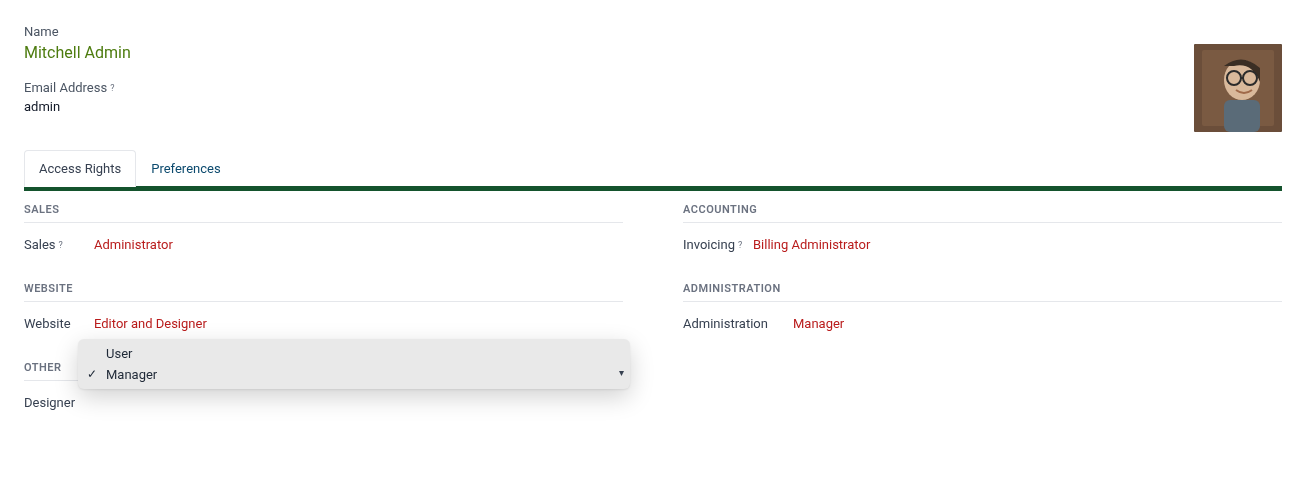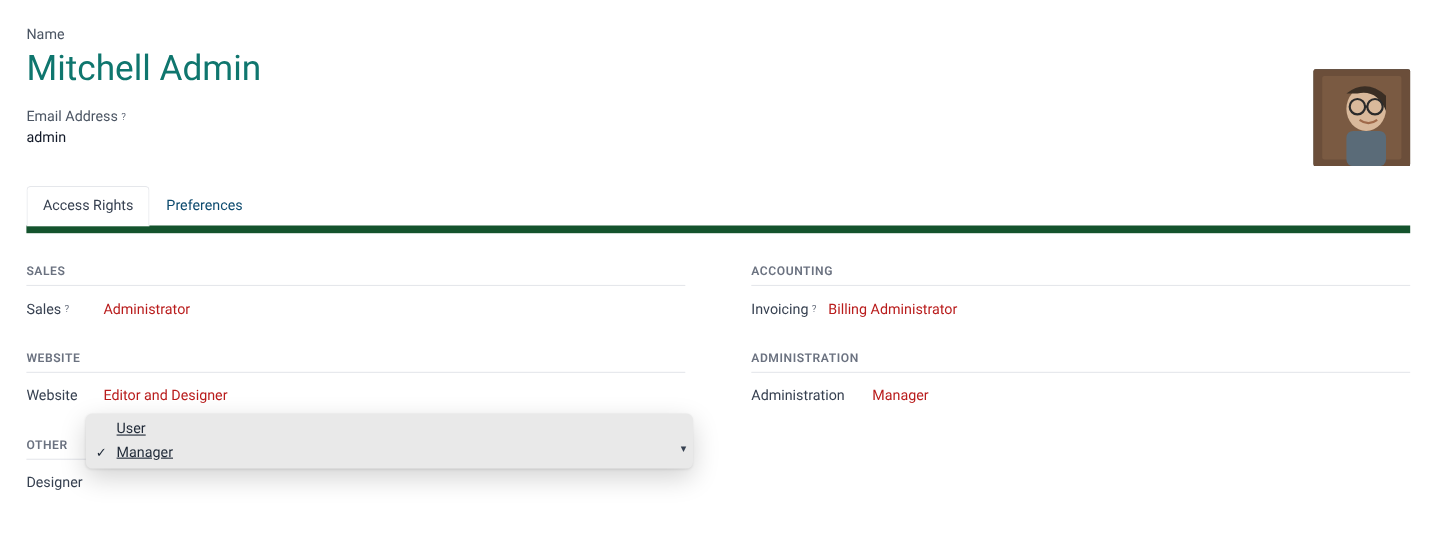--- a/index.html
+++ b/index.html
@@ -19,22 +19,22 @@
   .header-fields { flex: 1; }
   .field-block { margin-bottom: 18px; }
   .field-label {
     font-size: 13px;
     color: #4b5563;
     margin-bottom: 4px;
     display: flex;
     align-items: center;
   }
   .field-value-lg {
-    font-size: 32px;
-    color: #0f766e;
+    font-size: 16px;
+    color: #4d7c0f;
     font-weight: 400;
   }
   .field-value-md {
     font-size: 13px;
     color: #111827;
   }
   .help-sup {
     font-size: 9px;
     color: #6b7280;
     margin-left: 3px;
@@ -44,22 +44,22 @@
     width: 88px;
     height: 88px;
     border-radius: 2px;
     overflow: hidden;
     background: #5b4636;
     position: relative;
   }
   .avatar svg { width: 100%; height: 100%; display: block; }
   .tabs {
     display: flex;
-    border-bottom: 7px solid #14532d;
-    margin-bottom: 28px;
+    border-bottom: 5px solid #14532d;
+    margin-bottom: 12px;
   }
   .tab {
     padding: 10px 14px;
     font-size: 13px;
     color: #0c4a6e;
     cursor: pointer;
     border: 1px solid transparent;
     margin-bottom: -1px;
   }
   .tab.active {
@@ -111,21 +111,20 @@
     width: 552px;
     padding: 4px 0;
     font-size: 13px;
     z-index: 50;
   }
   .dropdown-option {
     padding: 3px 12px 3px 28px;
     position: relative;
     color: #1f2937;
     cursor: pointer;
-    text-decoration: underline;
   }
   .dropdown-option .check {
     position: absolute;
     left: 9px;
     top: 3px;
     font-size: 12px;
   }
   .dropdown-caret {
     position: absolute;
     right: 6px;

